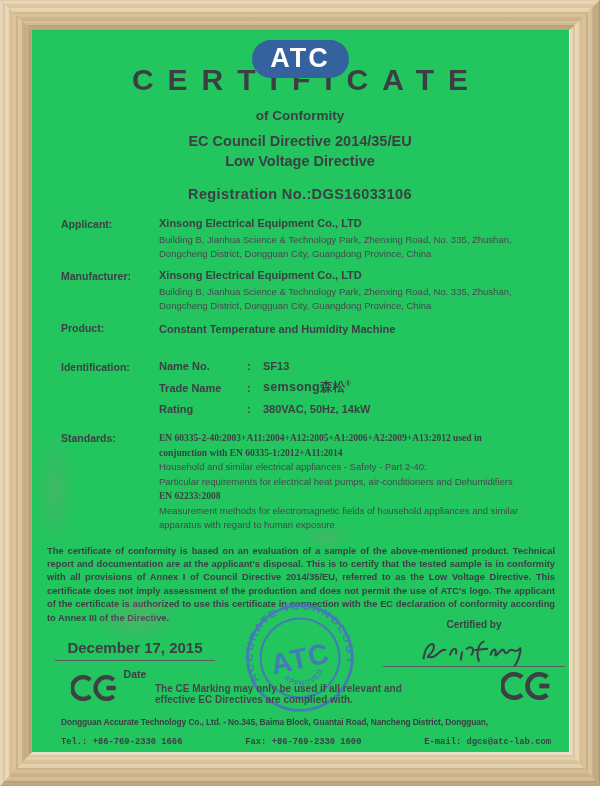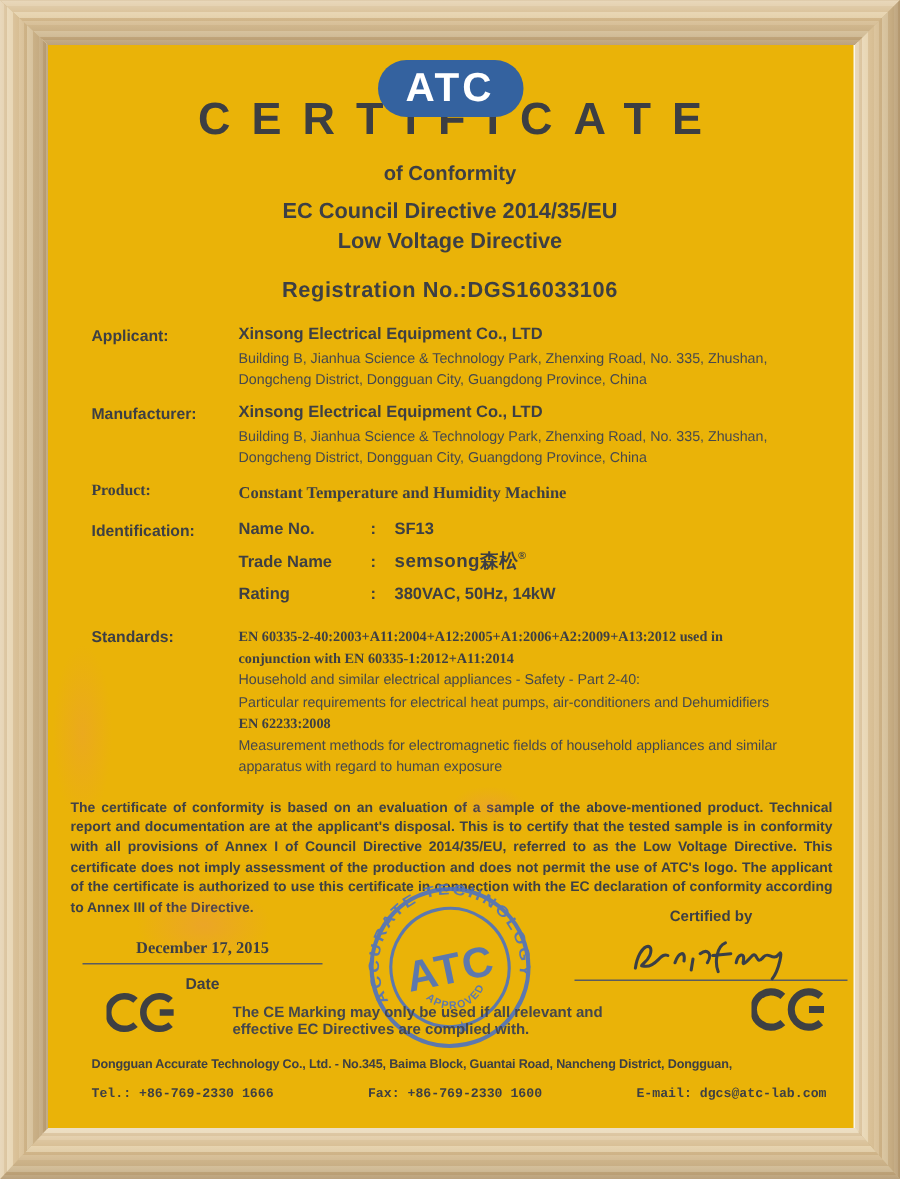--- a/index.html
+++ b/index.html
@@ -19,21 +19,21 @@
       repeating-linear-gradient(90deg, #e0c9a2 0 3px, #d5ba8e 3px 5px, #e7d4b0 5px 9px, #d9c096 9px 13px);
   }
   .frame-top    { left:0; top:0; width:600px; height:30px; clip-path:polygon(0 0,100% 0,calc(100% - 30px) 100%,32px 100%); }
   .frame-bottom { left:0; bottom:0; width:600px; height:34px; clip-path:polygon(32px 0,calc(100% - 30px) 0,100% 100%,0 100%); }
   .frame-left   { left:0; top:0; width:32px; height:786px; clip-path:polygon(0 0,100% 30px,100% calc(100% - 34px),0 100%); }
   .frame-right  { right:0; top:0; width:30px; height:786px; clip-path:polygon(100% 0,100% 100%,0 calc(100% - 34px),0 30px); }
 
   
   .paper {
     position:absolute; left:31px; top:29px; width:538px; height:724px; z-index:2;
-    background:#eab308;
+    background:#22c55e;
     box-shadow:0 0 0 3px #fbf7ea, 4px 5px 12px rgba(100,70,30,.4);
     color:#3d3f44; overflow:hidden;
   }
   .smudge { position:absolute; border-radius:50%; pointer-events:none; }
   .smudge1 { left:60px; top:560px; width:90px; height:55px; background:radial-gradient(ellipse, rgba(240,110,160,.20), rgba(240,110,160,0) 70%); }
   .smudge2 { left:4px;  top:400px; width:40px; height:120px; background:radial-gradient(ellipse, rgba(240,110,160,.14), rgba(240,110,160,0) 70%); }
   .smudge3 { left:270px; top:495px; width:50px; height:26px; background:radial-gradient(ellipse, rgba(240,110,160,.16), rgba(240,110,160,0) 70%); }
 
   
   .logo-pill {
@@ -47,42 +47,42 @@
   .directive  { text-align:center; font-weight:bold; font-size:14.5px; margin-top:8px; line-height:20px; }
   .registration { text-align:center; font-weight:bold; font-size:14.5px; margin-top:15px; letter-spacing:.4px; }
 
   
   .fields { margin:15px 18px 0 30px; }
   .frow { display:grid; grid-template-columns:98px 1fr; margin-bottom:9px; }
   .flabel { font-weight:bold; font-size:10.5px; padding-top:1px; }
   .fname  { font-weight:bold; font-size:11px; }
   .faddr  { font-size:9.5px; margin-top:4px; line-height:13.5px; color:#47494e; white-space:nowrap; }
   .fprod  { font-weight:bold; font-size:11px; padding-top:2px; }
-  .frow.product { margin-bottom:12px;font-family:Liberation Serif, serif; }
+  .frow.product { margin-bottom:25px; }
 
   .idrow { display:grid; grid-template-columns:88px 16px 1fr; font-weight:bold; font-size:11px; margin-bottom:7px; align-items:center; }
   .brand { font-size:12.5px; letter-spacing:.3px; }
   .brand sup { font-size:7px; }
 
   .stline { font-size:9.5px; line-height:14.5px; white-space:nowrap; color:#46484d; }
   .stline.b { font-weight:bold; color:#3d3f44;font-family:Liberation Serif, serif; }
 
   
   .declaration { margin:12px 14px 0 16px; font-size:9.3px; font-weight:bold; text-align:justify;
                  line-height:13.4px; color:#3e4045; }
 
   
   .signoff { position:relative; height:92px; }
   .stamp { position:absolute; left:50%; top:-24px; transform:translateX(-50%); opacity:.88; }
   .certified { position:absolute; right:4px; top:-6px; width:182px; text-align:center; }
   .certified-label { font-weight:bold; font-size:10px; }
   .sig-svg { display:block; margin:2px auto 0; }
   .sig-line { border-top:1.3px solid #5a5c60; margin-top:-2px; }
   .dateblock { position:absolute; left:24px; top:14px; width:160px; text-align:center; }
-  .date-value { font-weight:bold; font-size:11px; padding-bottom:4px; border-bottom:1.5px solid #5a5c60;font-family:Liberation Serif, serif; }
+  .date-value { font-weight:bold; font-size:15px; padding-bottom:4px; border-bottom:1.5px solid #5a5c60; }
   .date-label { font-weight:bold; font-size:10.5px; margin-top:7px; }
   .ce-left  { position:absolute; left:40px; top:44px; }
   .ce-right { position:absolute; right:14px; top:40px; }
   .ce-note  { position:absolute; left:50%; transform:translateX(-50%); top:58px; width:290px;
               text-align:left; font-weight:bold; font-size:10px; line-height:11px; color:#45474c; }
 
   
   .footer { margin:0 18px 0 30px; }
   .footer-addr { font-weight:bold; font-size:8.4px; letter-spacing:-.1px; line-height:11.5px; white-space:nowrap; }
   .contact-row { display:flex; justify-content:space-between; margin-top:9px; font-weight:bold; font-size:8.8px;font-family:Liberation Mono, monospace; }

